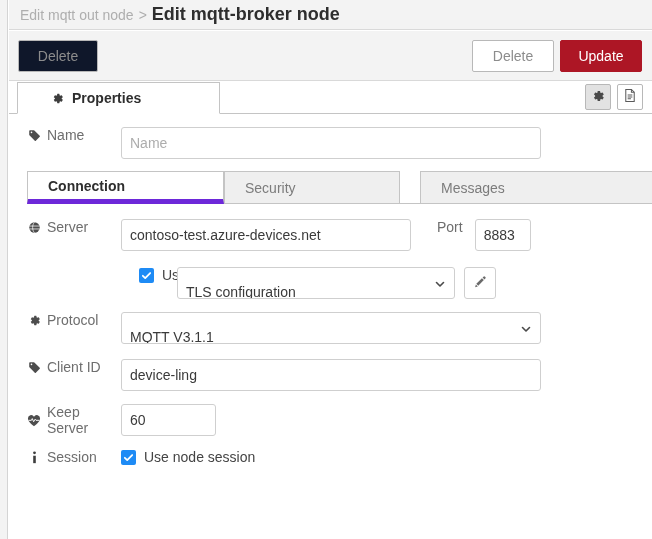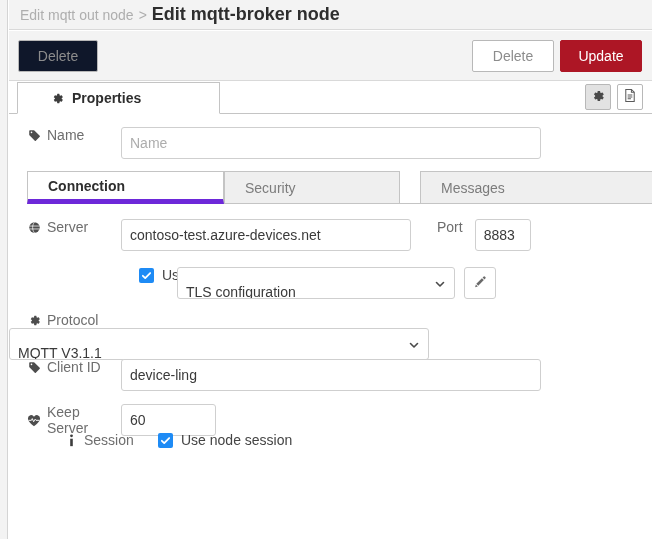--- a/index.html
+++ b/index.html
@@ -157,24 +157,24 @@
   .row {
     position: absolute;
     left: 0;
     width: 643px;
     display: flex;
     align-items: flex-start;
   }
   .row-name   { top: 13px;  height: 32px; }
   .row-server { top: 105px; height: 32px; }
   .row-tls    { top: 153px; height: 32px; }
-  .row-proto  { top: 198px; height: 24px; flex-direction: column; }
+  .row-proto  { top: 198px; height: 24px; }
   .row-client { top: 245px; height: 32px; }
   .row-keep   { top: 290px; height: 32px; }
-  .row-sess   { top: 318px; height: 24px; padding-left: 37px; }
+  .row-sess   { top: 335px; height: 24px; }
 
   .field-label {
     width: 112px;
     padding-left: 18px;
     color: #6e6e6e;
     font-size: 14px;
     display: flex;
     align-items: center;
     gap: 6px;
     flex: none;

